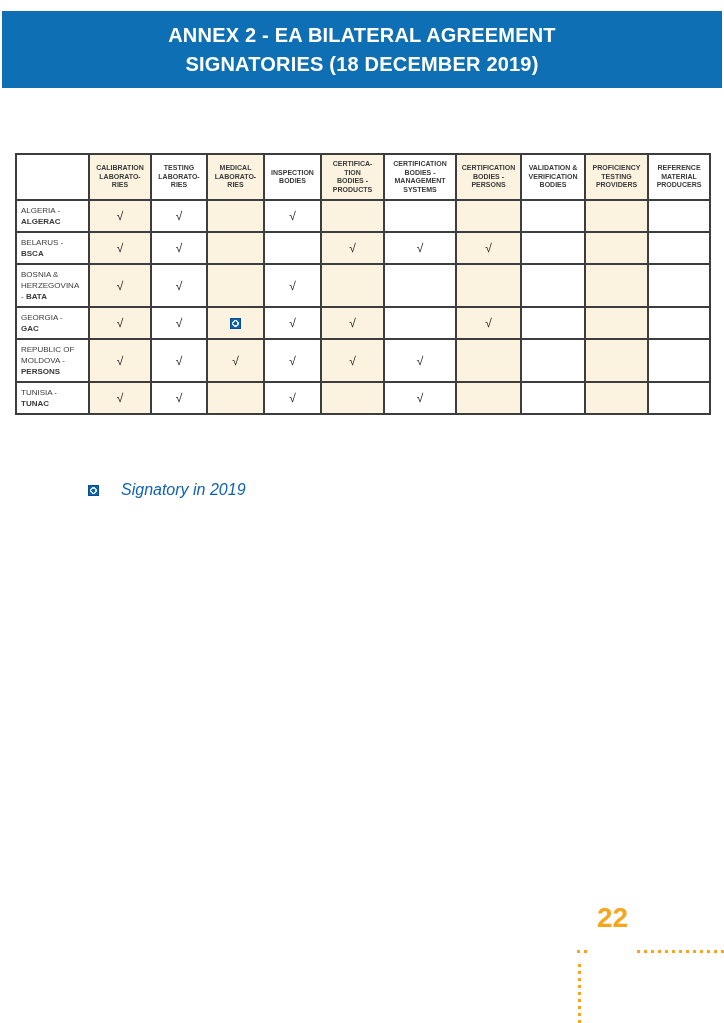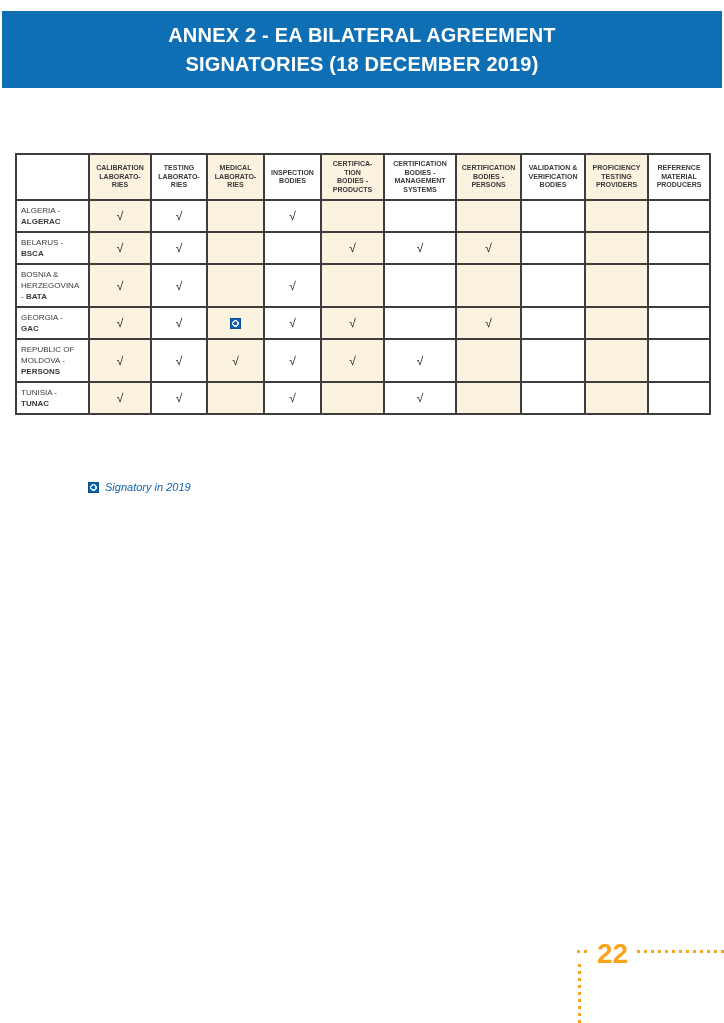--- a/index.html
+++ b/index.html
@@ -65,27 +65,27 @@
   .sig-icon {
     display: inline-block; width: 11px; height: 11px;
     background: radial-gradient(circle at 50% 50%, #0F62AC 0 2px, #DCE9F6 2px 3.6px, #0F62AC 3.6px);
     border: 1px solid #0A4D8C;
     vertical-align: middle;
   }
 
   
   .legend {
     position: absolute; left: 88px; top: 481px;
-    display: flex; align-items: center; gap: 6px;
-    color: #1061AE; font-size: 11px; font-style: italic;
+    display: flex; align-items: center; gap: 22px;
+    color: #1061AE; font-size: 16px; font-style: italic;
   }
 
   
   .page-number {
-    position: absolute; left: 597px; top: 940px;
+    position: absolute; left: 597px; top: 904px;
     color: #F9A51B; font-size: 28px; font-weight: bold; line-height: 28px;
   }
   .dots-h {
     position: absolute; height: 3px;
     background: repeating-linear-gradient(90deg, #F9A51B 0 3px, transparent 3px 7px);
   }
   .dots-v {
     position: absolute; width: 3px;
     background: repeating-linear-gradient(180deg, #F9A51B 0 3px, transparent 3px 7px);
   }

